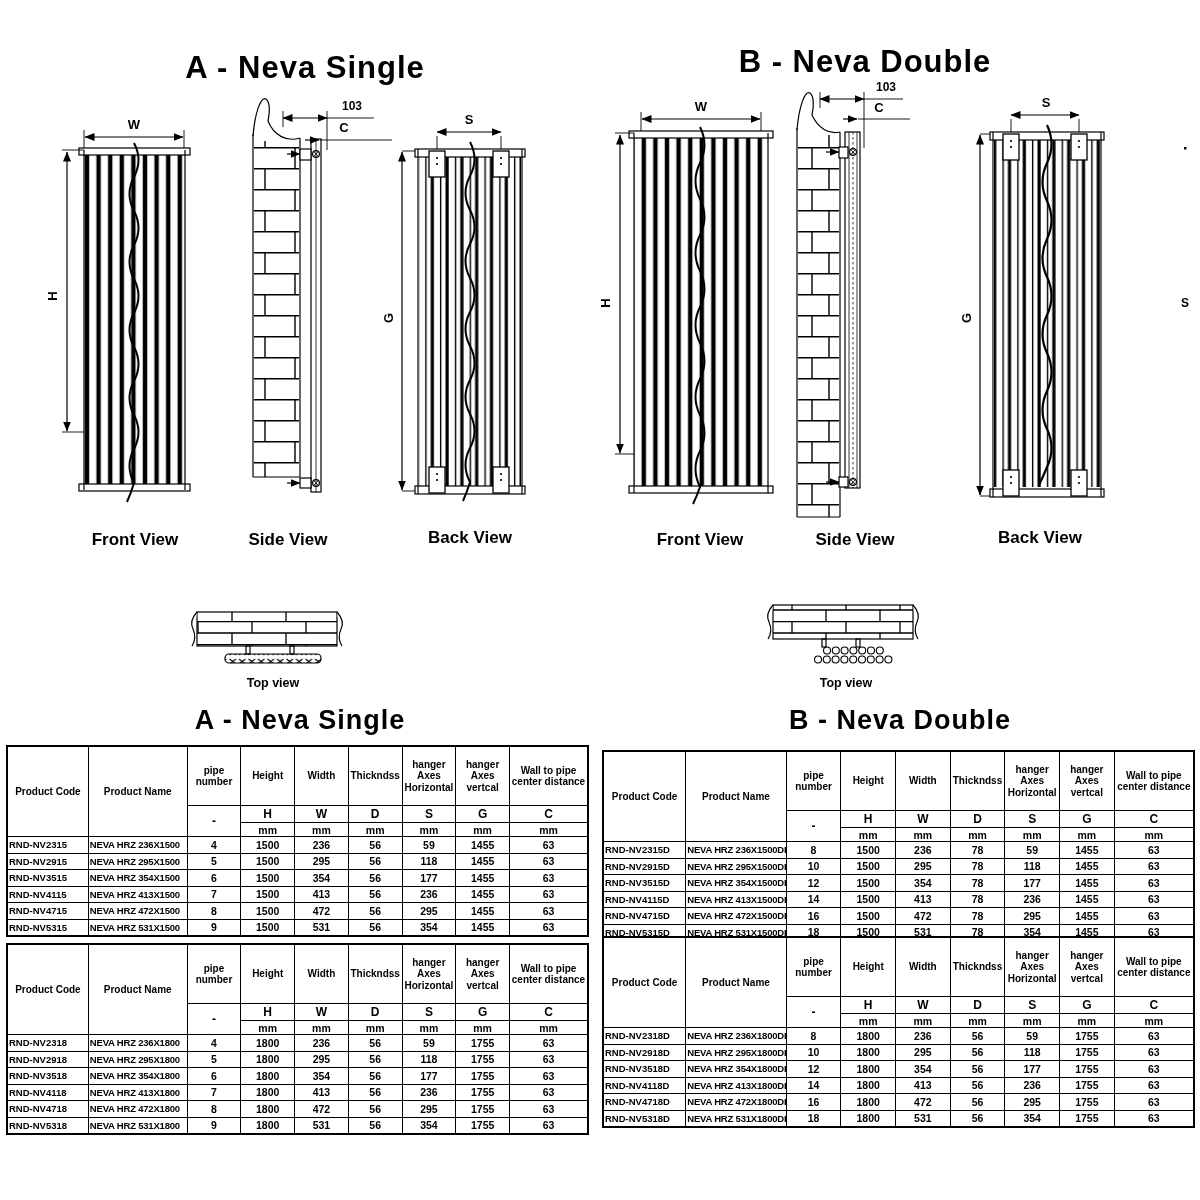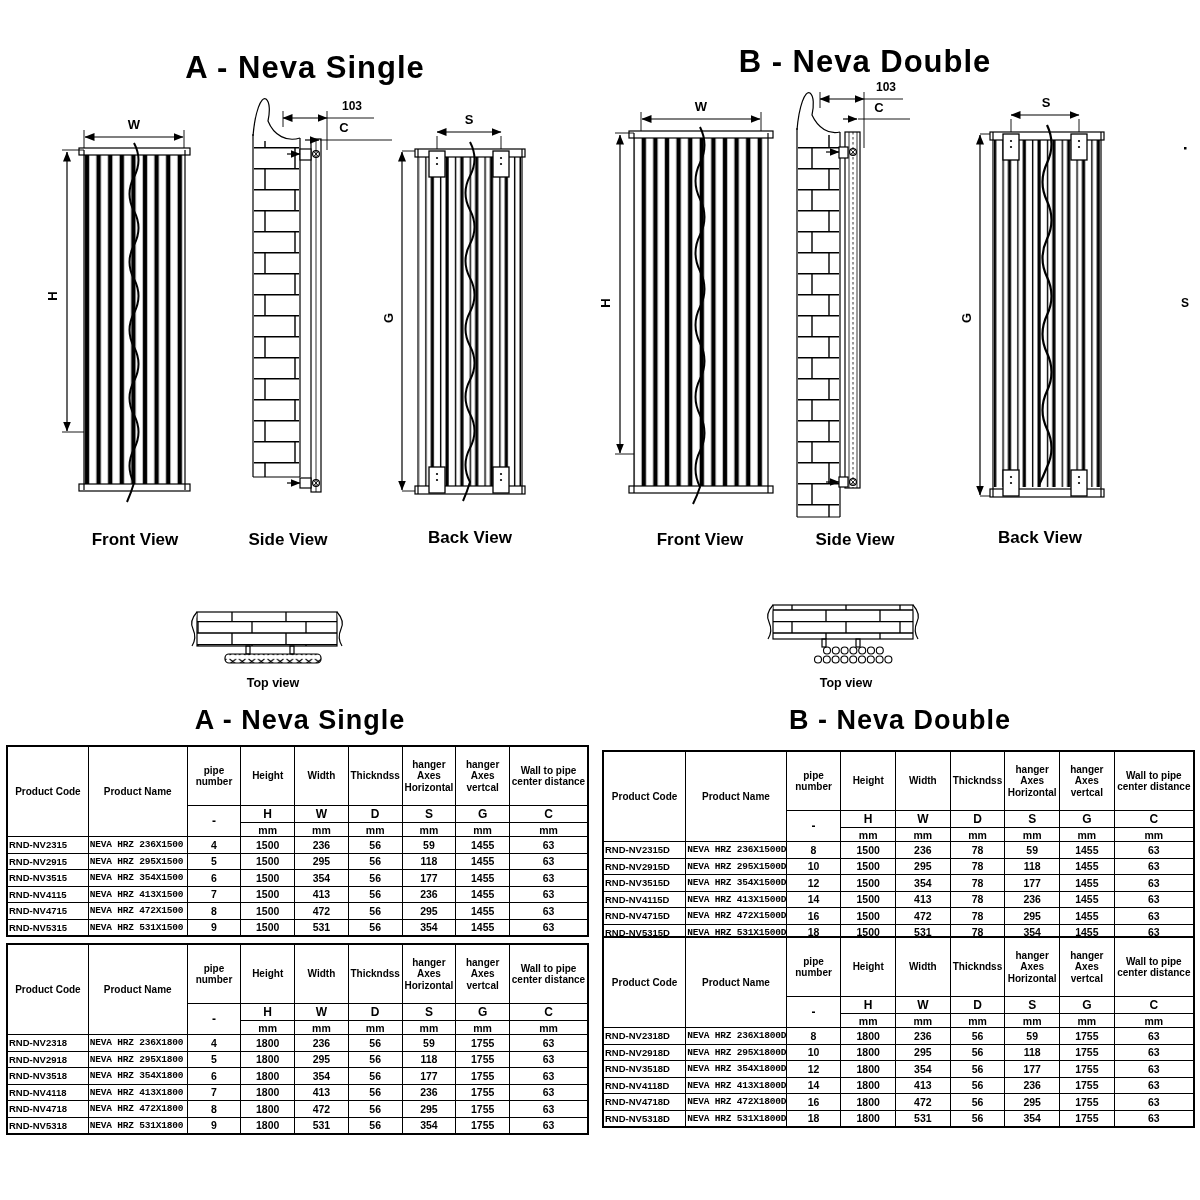--- a/index.html
+++ b/index.html
@@ -23,21 +23,21 @@
   #tblB2{left:602px;top:936px;width:593px;}
   table.spec-table{border-collapse:collapse;table-layout:fixed;width:100%;background:#fff;
                    border:2px solid #000;}
   table.spec-table th,table.spec-table td{border:1px solid #000;padding:0 1px;text-align:center;
                    overflow:hidden;color:#000;}
   table.spec-table tr.r1 th{height:58px;font-size:10px;line-height:1.12;font-weight:bold;}
   table.spec-table tr.r2 th{height:16px;font-size:12px;font-weight:bold;}
   table.spec-table tr.r3 th{height:13px;font-size:10.5px;font-weight:bold;}
   table.spec-table tbody td{height:15.5px;font-size:10.5px;font-weight:bold;}
   table.spec-table td.code{text-align:left;font-size:9.5px;white-space:nowrap;}
-  table.spec-table td.name{text-align:left;font-size:9.5px;white-space:nowrap;letter-spacing:-0.2px;font-family:Liberation Mono, monospace;}
+  table.spec-table td.name{text-align:left;font-size:9.5px;white-space:nowrap;letter-spacing:-0.2px;}
 </style>
 </head>
 <body>
 
 <div class="page">
 
   <div class="abs title diagram-title" style="left:90px;top:50px;width:430px;">A - Neva Single</div>
   <div class="abs title diagram-title" style="left:650px;top:44px;width:430px;">B - Neva Double</div>
 
   <svg class="overlay" width="1200" height="710" viewBox="0 0 1200 710">

